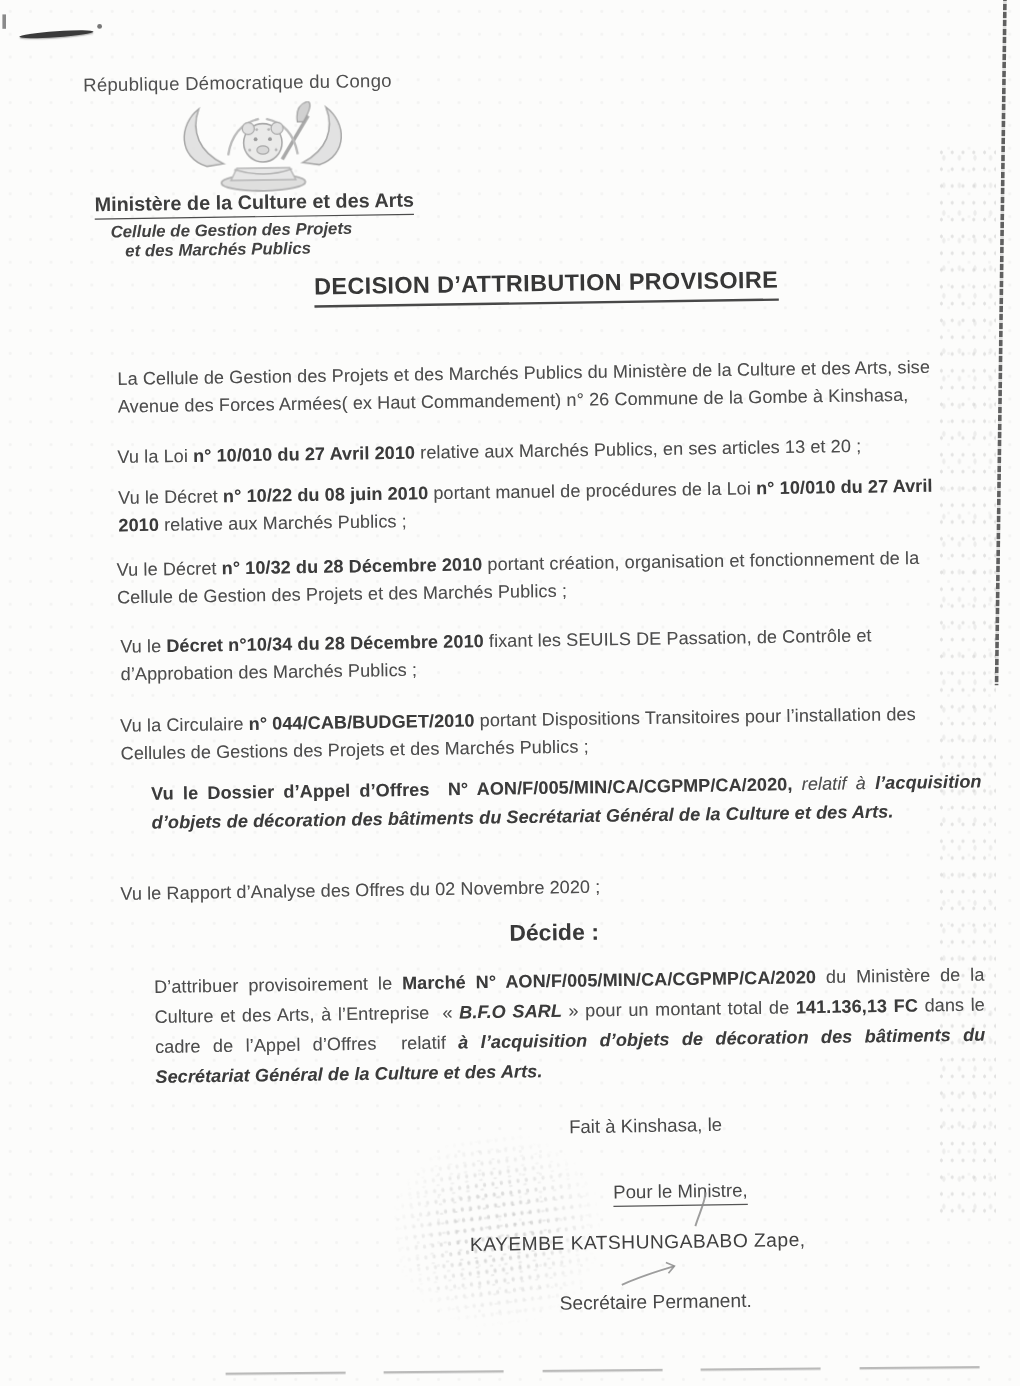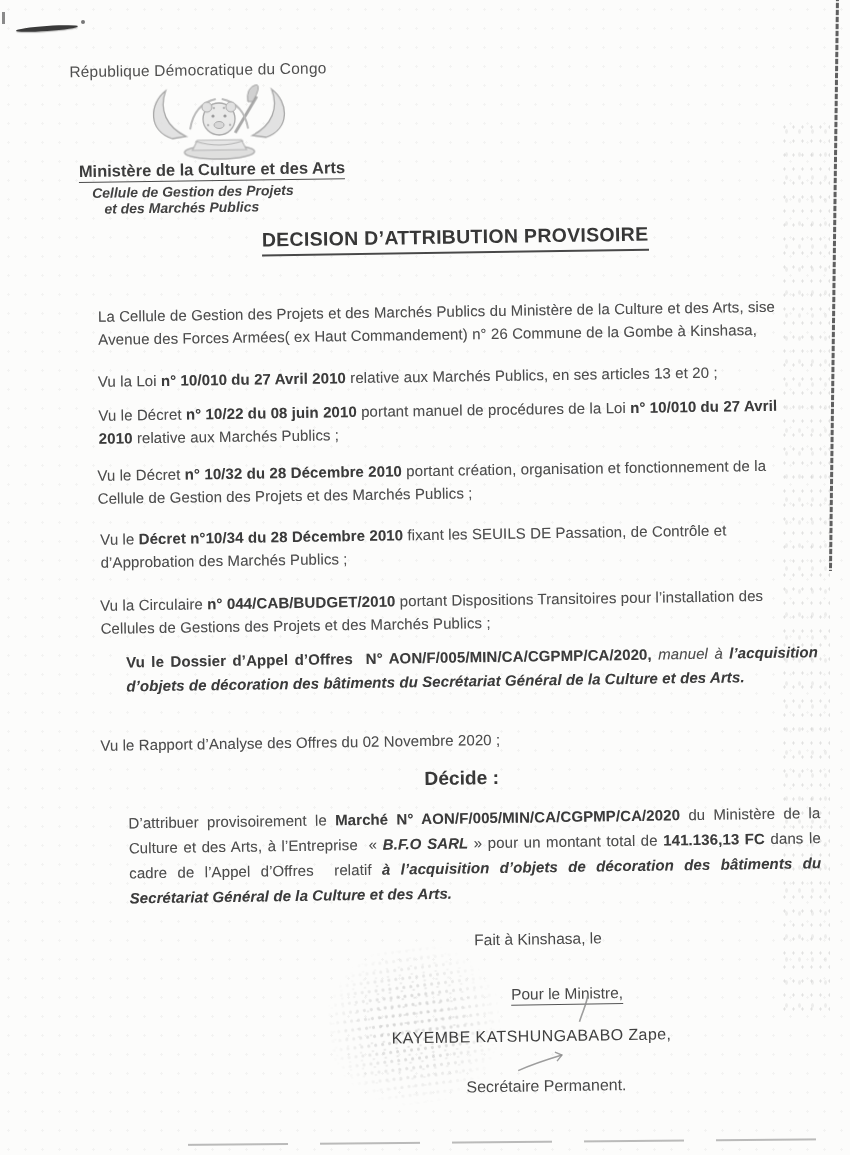--- a/index.html
+++ b/index.html
@@ -150,21 +150,21 @@
   <p class="par" id="r-loi"><span>Vu la Loi </span><span class="b">n° 10/010 du 27 Avril 2010</span><span> relative aux Marchés Publics, en ses articles 13 et 20 ;</span></p>
 
   <p class="par" id="r-d22"><span>Vu le Décret </span><span class="b">n° 10/22 du 08 juin 2010</span><span> portant manuel de procédures de la Loi </span><span class="b">n° 10/010 du 27 Avril 2010</span><span> relative aux Marchés Publics ;</span></p>
 
   <p class="par" id="r-d32"><span>Vu le Décret </span><span class="b">n° 10/32 du 28 Décembre 2010</span><span> portant création, organisation et fonctionnement de la Cellule de Gestion des Projets et des Marchés Publics ;</span></p>
 
   <p class="par" id="r-d34"><span>Vu le </span><span class="b">Décret n°10/34 du 28 Décembre 2010</span><span> fixant les SEUILS DE Passation, de Contrôle et d’Approbation des Marchés Publics ;</span></p>
 
   <p class="par" id="r-circ"><span>Vu la Circulaire </span><span class="b">n° 044/CAB/BUDGET/2010</span><span> portant Dispositions Transitoires pour l’installation des Cellules de Gestions des Projets et des Marchés Publics ;</span></p>
 
-  <p class="par" id="r-dossier"><span class="b">Vu le Dossier d’Appel d’Offres&nbsp; N° AON/F/005/MIN/CA/CGPMP/CA/2020,</span><span class="i"> manuel à</span><span class="bi"> l’acquisition d’objets de décoration des bâtiments du Secrétariat Général de la Culture et des Arts.</span></p>
+  <p class="par" id="r-dossier"><span class="b">Vu le Dossier d’Appel d’Offres&nbsp; N° AON/F/005/MIN/CA/CGPMP/CA/2020,</span><span class="i"> relatif à</span><span class="bi"> l’acquisition d’objets de décoration des bâtiments du Secrétariat Général de la Culture et des Arts.</span></p>
 
   <p class="par" id="r-rapport">Vu le Rapport d’Analyse des Offres du 02 Novembre 2020 ;</p>
 
   <div class="par" id="decide">Décide :</div>
 
   <p class="par" id="p-decision"><span>D’attribuer provisoirement le </span><span class="b">Marché N° AON/F/005/MIN/CA/CGPMP/CA/2020</span><span> du Ministère de la Culture et des Arts, à l’Entreprise&nbsp; « </span><span class="bi">B.F.O SARL</span><span> » pour un montant total de </span><span class="b">141.136,13 FC</span><span> dans le cadre de l’Appel d’Offres&nbsp; relatif </span><span class="bi">à l’acquisition d’objets de décoration des bâtiments du Secrétariat Général de la Culture et des Arts.</span></p>
 
   <div class="sig" id="sig-fait">Fait à Kinshasa, le</div>
   <div class="sig" id="sig-pour">Pour le Ministre,</div>
   <div class="sig" id="sig-name">KAYEMBE KATSHUNGABABO Zape,</div>

